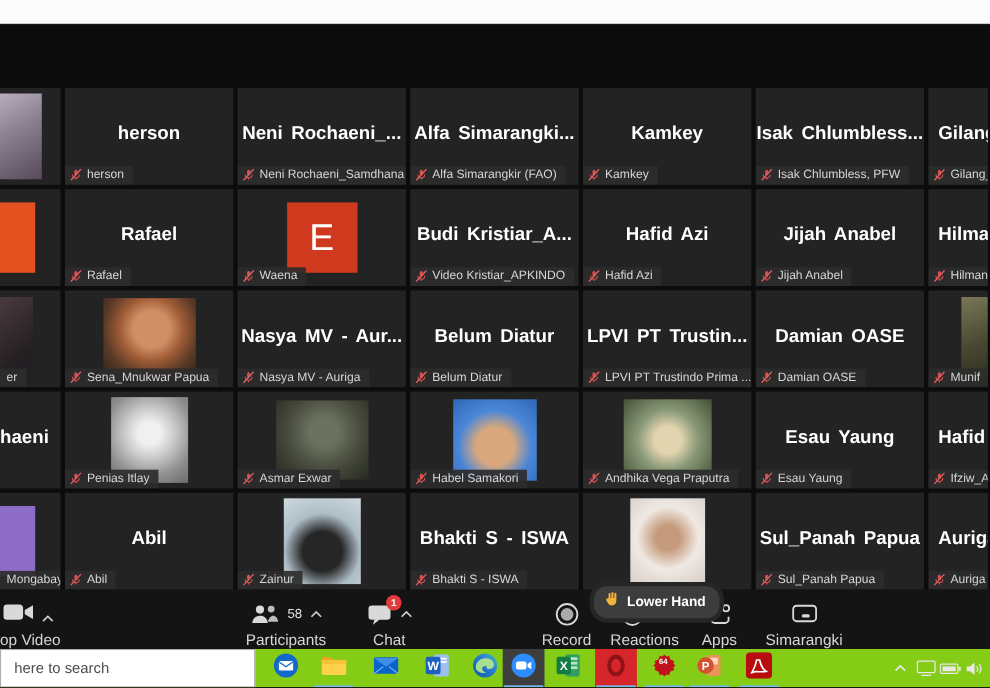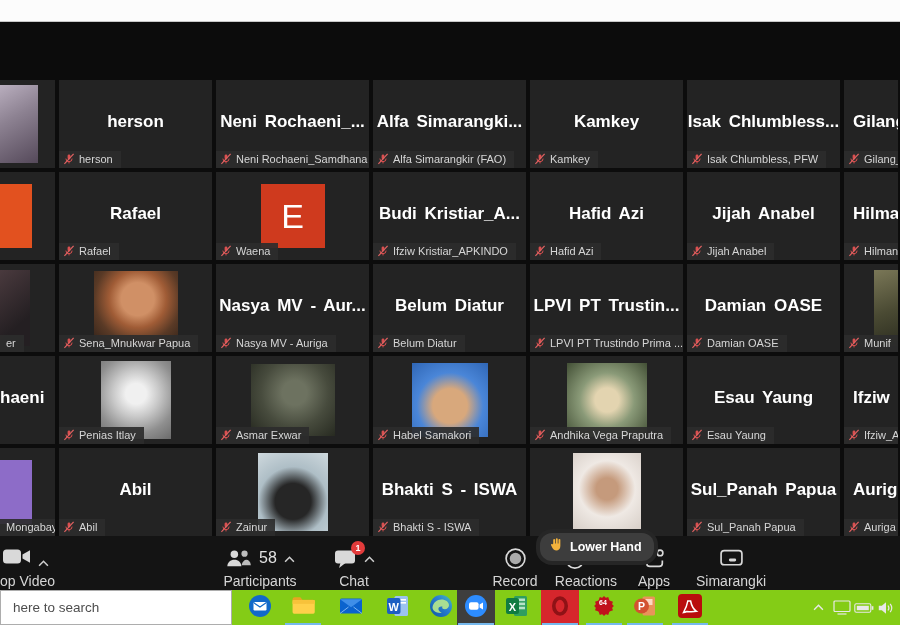--- a/index.html
+++ b/index.html
@@ -54,21 +54,21 @@
 
   
   .toolbar { position:absolute; left:0; top:536px; width:100%; height:54px; background:#141414; overflow:hidden; }
   .tb-video { position:absolute; left:0; top:0; width:90px; height:100%; }
   .tb-video .cam { position:absolute; left:3px; top:11px; }
   .tb-video .chev { position:absolute; left:38px; top:17px; }
   .tb-video .tb-label { position:absolute; left:0; top:37px; }
   .tb-label { font-size:14px; color:#d6d6d6; white-space:nowrap; }
   .tb-item { position:absolute; top:0; height:100%; width:120px; display:flex; flex-direction:column; align-items:center; cursor:pointer; }
   .tb-icon-row { margin-top:10px; height:24px; display:flex; align-items:center; gap:7px; }
-  .tb-count { font-size:16px; color:#e2e2e2; }
+  .tb-count { font-size:12px; color:#e2e2e2; }
   .icon-wrap { position:relative; display:flex; }
   .tb-badge { position:absolute; top:-7px; right:-8px; min-width:14px; height:14px; border-radius:8px; background:#e23b3b;
     color:#fff; font-size:9px; font-weight:bold; display:flex; align-items:center; justify-content:center; padding:0 3px; }
   .tb-item .tb-label { margin-top:3px; }
 
   
   .taskbar { position:absolute; left:0; top:590px; width:100%; height:35px; background:#84cc16; overflow:hidden; }
   .search-box { position:absolute; left:0; top:0; width:232px; height:35px; background:#fff; border:1px solid #adadad;
     display:flex; align-items:center; padding-left:12px; font-size:13.5px; color:#4d4d4d; }
   .tb-app { position:absolute; top:0; width:38px; height:35px; display:flex; align-items:center; justify-content:center; cursor:pointer; }
@@ -210,21 +210,21 @@
             <div class="big-name">Budi Kristiar_A...</div>
             <div class="tile-label">
               <span class="mic">
                 <svg width="12" height="12" viewBox="0 0 12 12">
                   <rect x="4.6" y="1.4" width="2.8" height="5" rx="1.4" fill="#d94f4f"></rect>
                   <path d="M2.9 5.6a3.1 3.1 0 0 0 6.2 0" fill="none" stroke="#d94f4f" stroke-width="1"></path>
                   <line x1="6" y1="8.6" x2="6" y2="10.4" stroke="#d94f4f" stroke-width="1"></line>
                   <line x1="1.4" y1="10.9" x2="10.6" y2="0.9" stroke="#e06262" stroke-width="1.2"></line>
                 </svg>
               </span>
-              <span>Ifziw Kristiar_APKINDO</span>
+              <span>Video Kristiar_APKINDO</span>
             </div>
           </div>
           <div class="tile w-full">
             <div class="big-name">Hafid Azi</div>
             <div class="tile-label">
               <span class="mic">
                 <svg width="12" height="12" viewBox="0 0 12 12">
                   <rect x="4.6" y="1.4" width="2.8" height="5" rx="1.4" fill="#d94f4f"></rect>
                   <path d="M2.9 5.6a3.1 3.1 0 0 0 6.2 0" fill="none" stroke="#d94f4f" stroke-width="1"></path>
                   <line x1="6" y1="8.6" x2="6" y2="10.4" stroke="#d94f4f" stroke-width="1"></line>
@@ -423,21 +423,21 @@
                   <rect x="4.6" y="1.4" width="2.8" height="5" rx="1.4" fill="#d94f4f"></rect>
                   <path d="M2.9 5.6a3.1 3.1 0 0 0 6.2 0" fill="none" stroke="#d94f4f" stroke-width="1"></path>
                   <line x1="6" y1="8.6" x2="6" y2="10.4" stroke="#d94f4f" stroke-width="1"></line>
                   <line x1="1.4" y1="10.9" x2="10.6" y2="0.9" stroke="#e06262" stroke-width="1.2"></line>
                 </svg>
               </span>
               <span>Esau Yaung</span>
             </div>
           </div>
           <div class="tile w-pr">
-            <div class="big-name">Ifziw</div>
+            <div class="big-name">Hafid</div>
             <div class="tile-label">
               <span class="mic">
                 <svg width="12" height="12" viewBox="0 0 12 12">
                   <rect x="4.6" y="1.4" width="2.8" height="5" rx="1.4" fill="#d94f4f"></rect>
                   <path d="M2.9 5.6a3.1 3.1 0 0 0 6.2 0" fill="none" stroke="#d94f4f" stroke-width="1"></path>
                   <line x1="6" y1="8.6" x2="6" y2="10.4" stroke="#d94f4f" stroke-width="1"></line>
                   <line x1="1.4" y1="10.9" x2="10.6" y2="0.9" stroke="#e06262" stroke-width="1.2"></line>
                 </svg>
               </span>
               <span>Ifziw_A</span>

